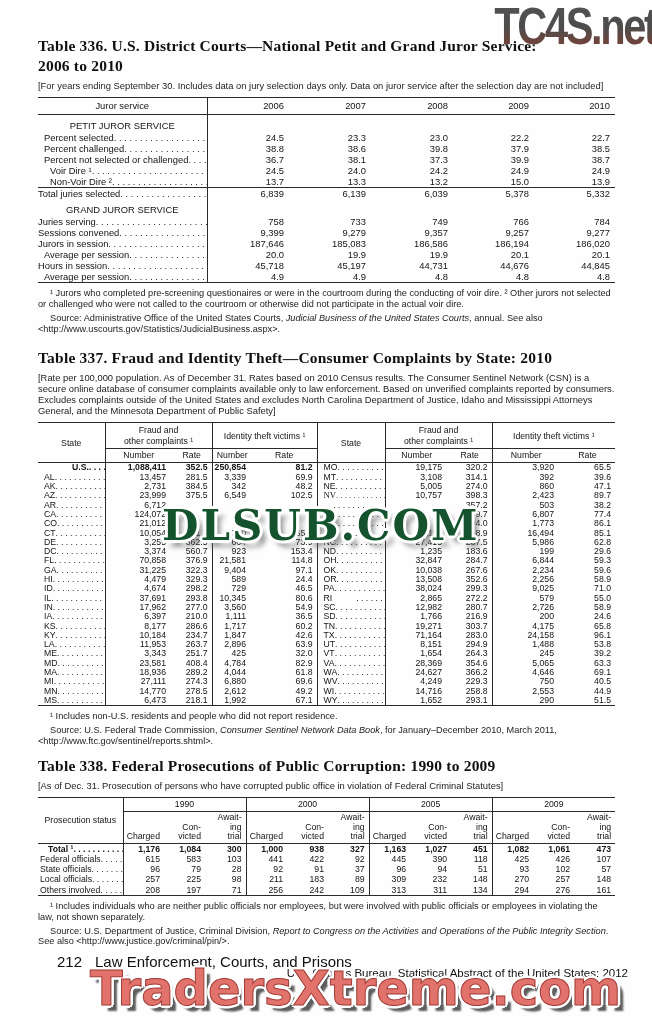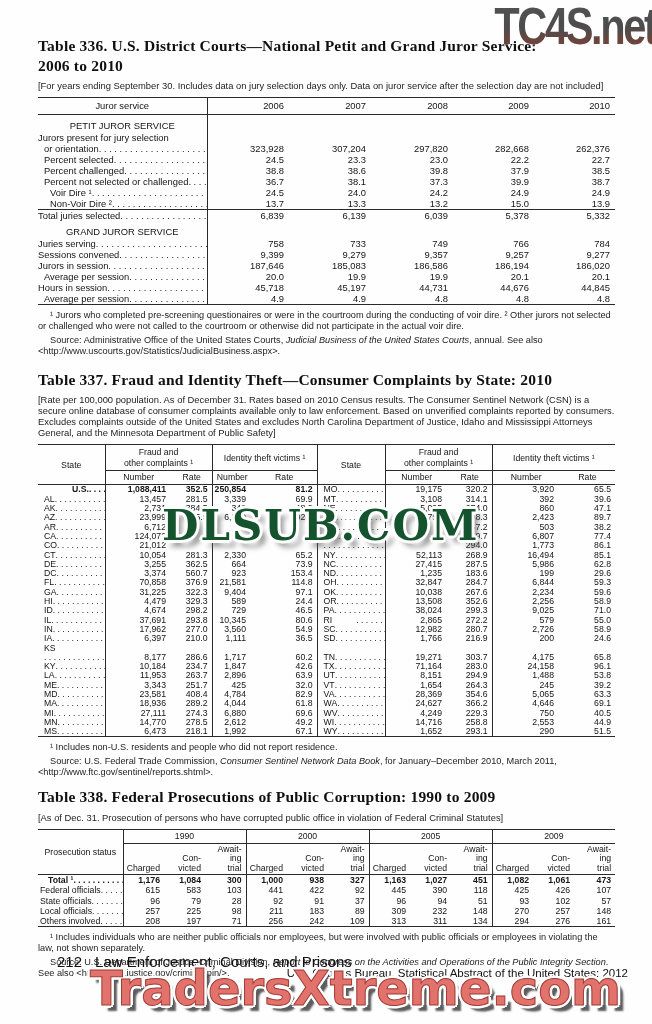--- a/index.html
+++ b/index.html
@@ -120,34 +120,20 @@
           <tr class="secrow">
             <td class="sec divR">PETIT JUROR SERVICE</td>
             <td></td>
             <td></td>
             <td></td>
             <td></td>
             <td></td>
           </tr>
           <tr>
             <td class="divR">
-              <div class="l1" style="padding-left: 0px;">Jurors present for jury selection</div>
-              <div class="lead" style="padding-left: 6px;">
-                <span class="t">or orientation</span>
-                <span class="d"></span>
-              </div>
-            </td>
-            <td class="num">323,928</td>
-            <td class="num">307,204</td>
-            <td class="num">297,820</td>
-            <td class="num">282,668</td>
-            <td class="num">262,376</td>
-          </tr>
-          <tr>
-            <td class="divR">
               <div class="lead" style="padding-left: 6px;">
                 <span class="t">Percent selected</span>
                 <span class="d"></span>
               </div>
             </td>
             <td class="num">24.5</td>
             <td class="num">23.3</td>
             <td class="num">23.0</td>
             <td class="num">22.2</td>
             <td class="num">22.7</td>
@@ -715,21 +701,21 @@
                 <span class="d"></span>
               </div>
             </td>
             <td class="num">1,766</td>
             <td class="rate divR">216.9</td>
             <td class="num">200</td>
             <td class="rate">24.6</td>
           </tr>
           <tr>
             <td class="st divR">
-              <div class="lead" style="padding-left: 6px; flex-direction: column;">
+              <div class="lead" style="padding-left: 6px;">
                 <span class="t">KS</span>
                 <span class="d"></span>
               </div>
             </td>
             <td class="num">8,177</td>
             <td class="rate divR">286.6</td>
             <td class="num">1,717</td>
             <td class="rate divR">60.2</td>
             <td class="st divR">
               <div class="lead" style="padding-left: 6px;">

